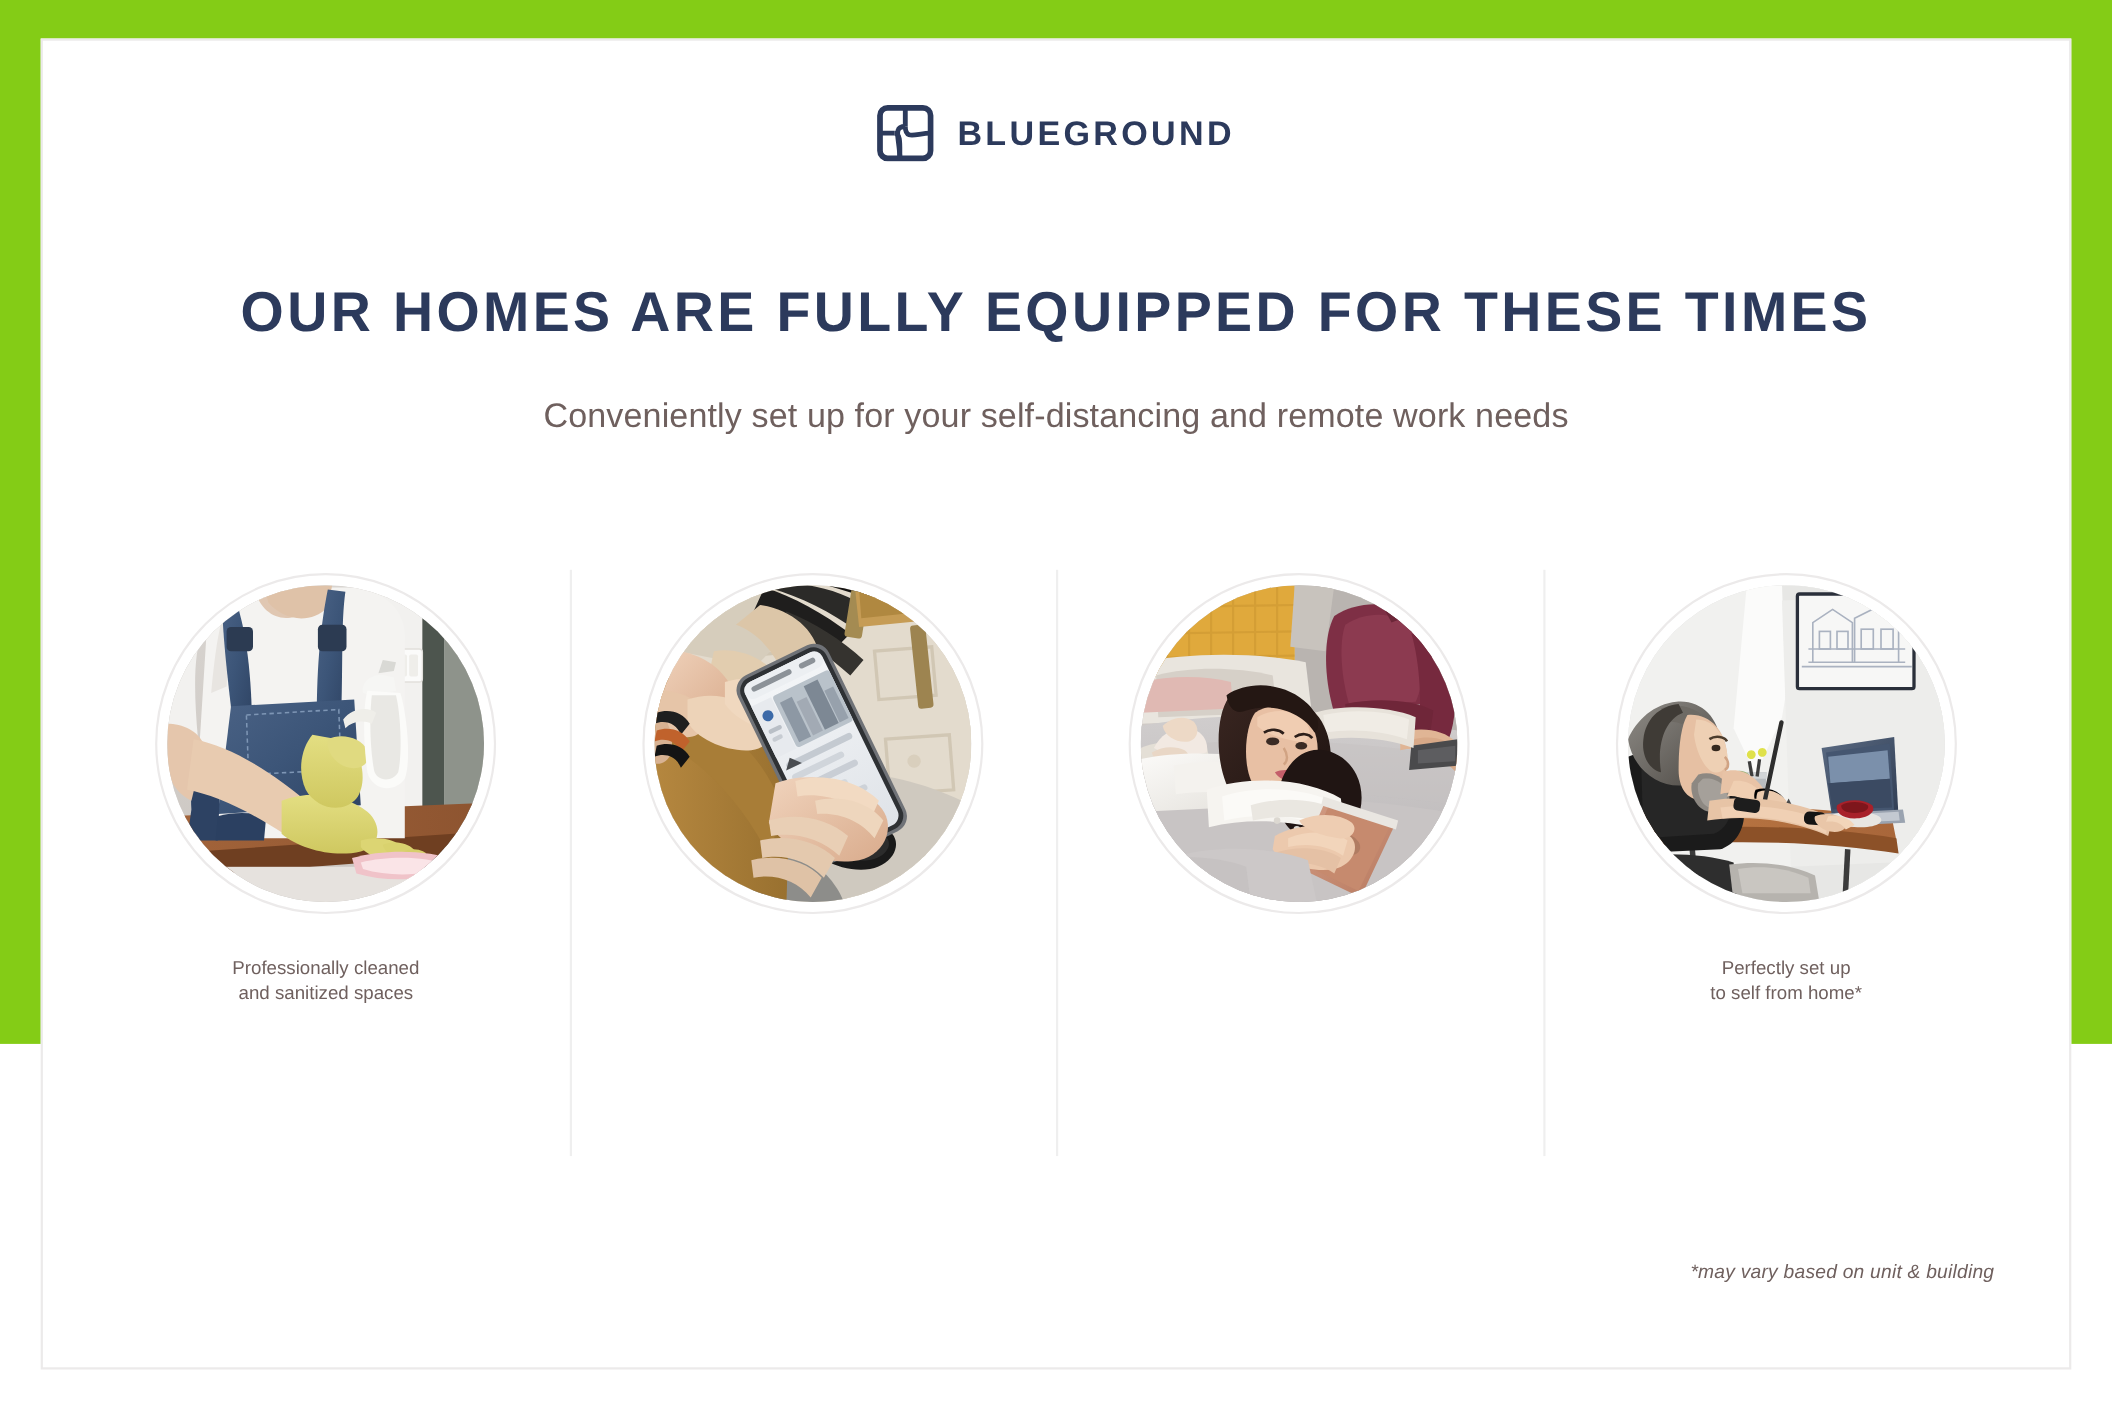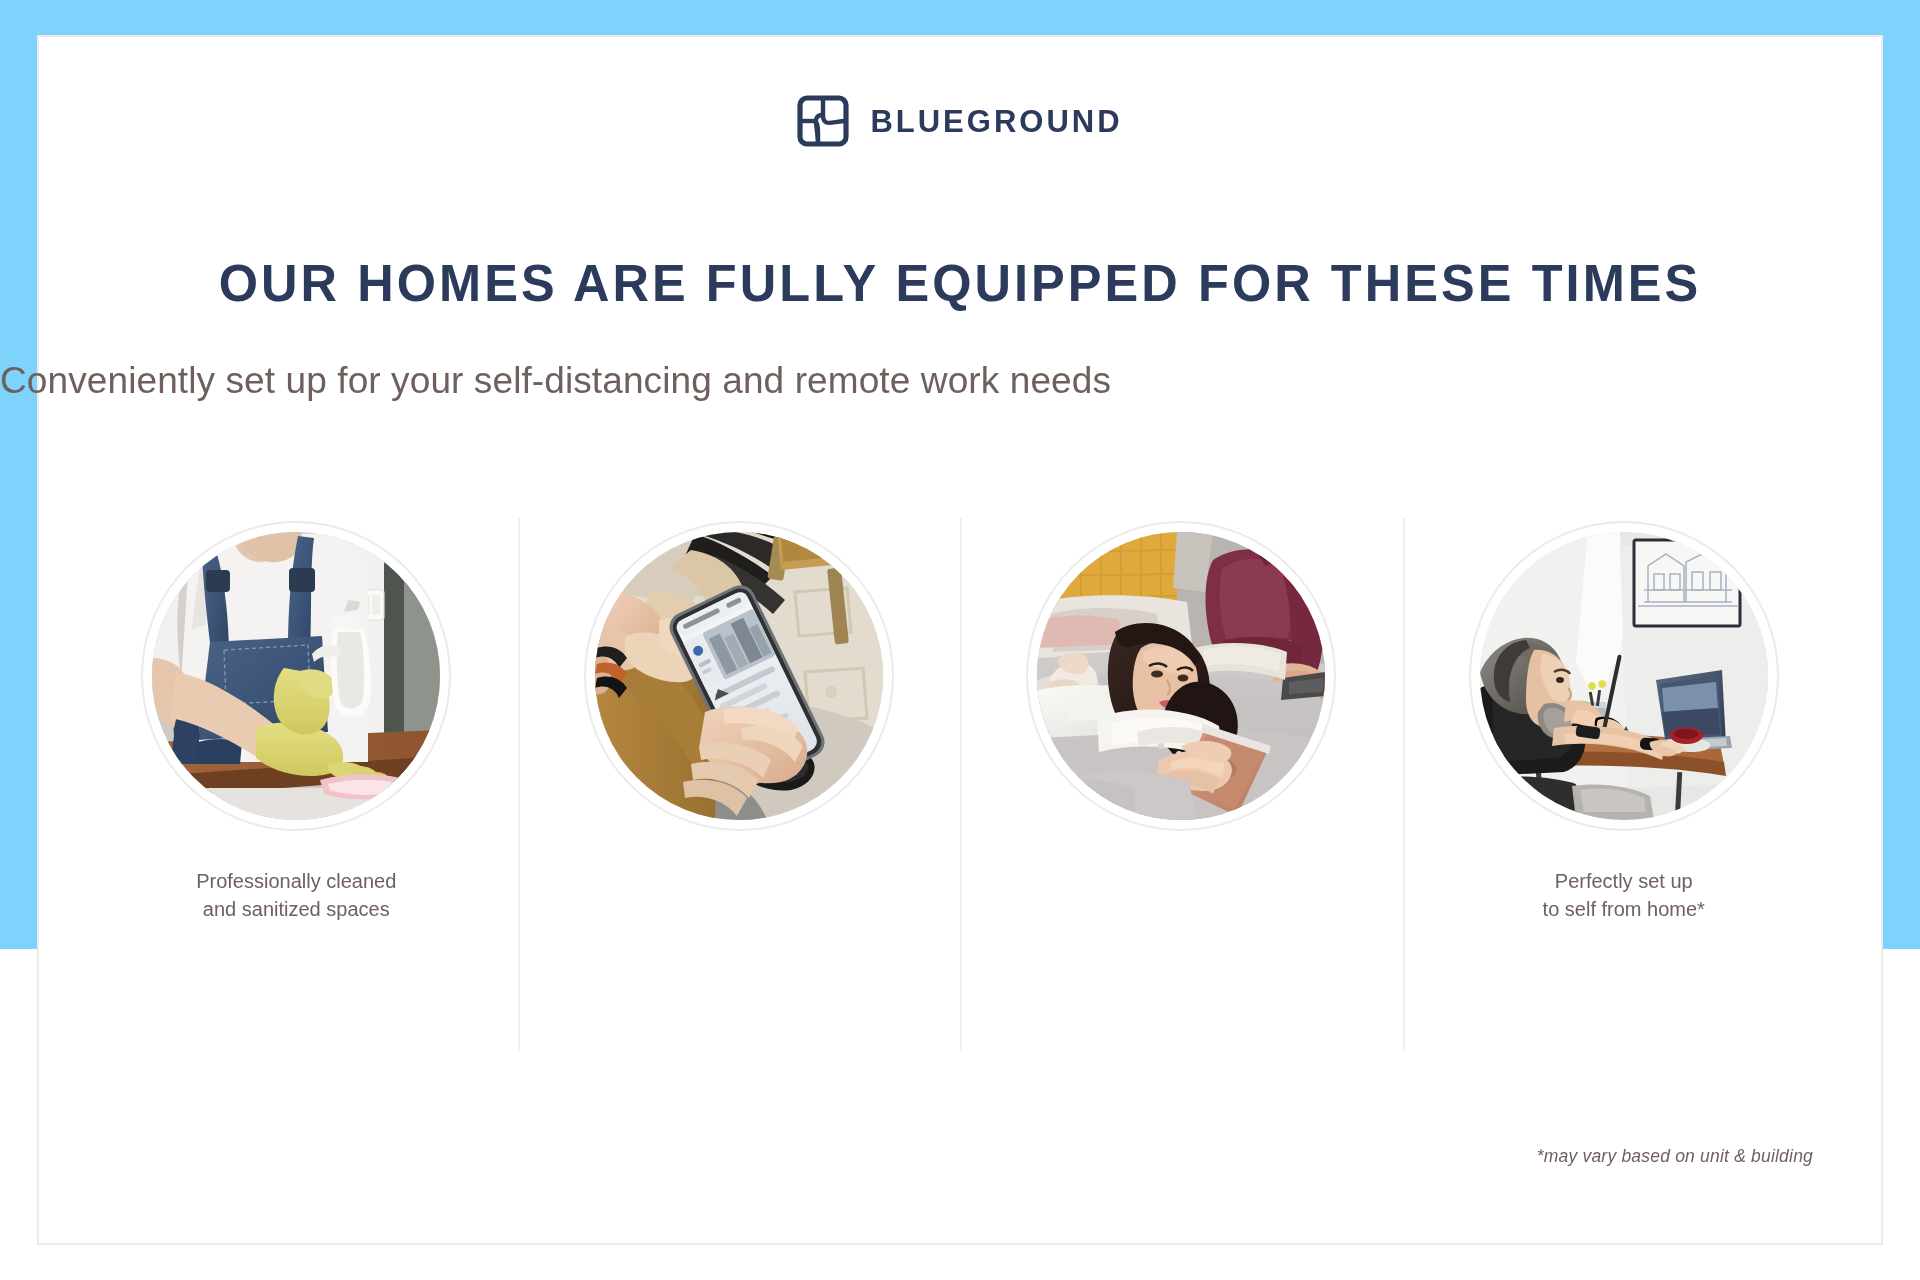--- a/index.html
+++ b/index.html
@@ -5,21 +5,21 @@
   * { box-sizing: border-box; margin: 0; padding: 0; }
   html, body {
     width: 1920px; height: 1280px;
     background: #ffffff;
     font-family: "Liberation Sans", sans-serif;
     overflow: hidden;
   }
   .page {
     position: relative;
     width: 1920px; height: 949px;
-    background: #7dd3fc;
+    background: #84cc16;
     padding-left: 32px;
   }
   .outer-frame {
     position: absolute;
     left: 37px; top: 35px;
     width: 1846px; height: 1210px;
     border: 2px solid #eceaea;
     background: #ffffff;
   }
 
@@ -54,21 +54,22 @@
     letter-spacing: 3.1px;
     color: #2c3a5c;
     transform: scaleX(0.99);
     white-space: nowrap;
   }
 
   
   .subtitle {
     position: absolute;
     left: 0; right: 0; top: 360px;
-    font-size: 37px;
+    text-align: center;
+    font-size: 31px;
     font-weight: 400;
     color: #6f605e;
     letter-spacing: 0.1px;
     white-space: nowrap;
   }
 
   
   .columns {
     position: absolute;
     left: 75px; top: 518px;
@@ -108,21 +109,21 @@
     width: 288px; height: 288px;
     border-radius: 50%;
     overflow: hidden;
     background: #ddd;
   }
   .photo svg { display: block; width: 288px; height: 288px; }
 
   .caption {
     margin-top: 48px;
     text-align: center;
-    font-size: 20px;
+    font-size: 17px;
     line-height: 1.38;
     color: #6f605e;
     font-weight: 400;
     max-width: 330px;
   }
 
   
   .footnote {
     position: absolute;
     right: 107px; top: 1146px;

